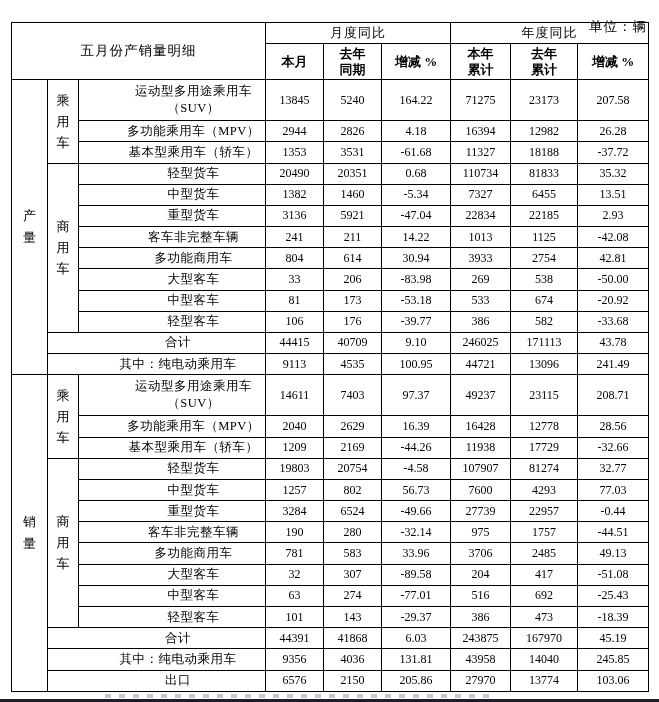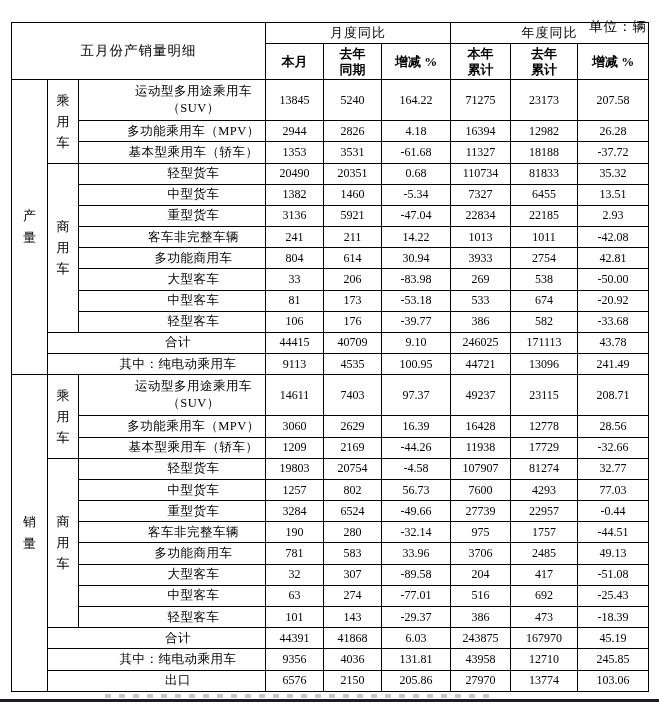--- a/index.html
+++ b/index.html
@@ -159,21 +159,21 @@
     <td class="num">22834</td>
     <td class="num">22185</td>
     <td class="num">2.93</td>
   </tr>
   <tr>
     <td class="lbl">客车非完整车辆</td>
     <td class="num">241</td>
     <td class="num">211</td>
     <td class="num">14.22</td>
     <td class="num">1013</td>
-    <td class="num">1011</td>
+    <td class="num">1125</td>
     <td class="num">-42.08</td>
   </tr>
   <tr>
     <td class="lbl">多功能商用车</td>
     <td class="num">804</td>
     <td class="num">614</td>
     <td class="num">30.94</td>
     <td class="num">3933</td>
     <td class="num">2754</td>
     <td class="num">42.81</td>
@@ -233,21 +233,21 @@
     <td class="lbl">运动型多用途乘用车（SUV）</td>
     <td class="num">14611</td>
     <td class="num">7403</td>
     <td class="num">97.37</td>
     <td class="num">49237</td>
     <td class="num">23115</td>
     <td class="num">208.71</td>
   </tr>
   <tr>
     <td class="lbl">多功能乘用车（MPV）</td>
-    <td class="num">3060</td>
+    <td class="num">2040</td>
     <td class="num">2629</td>
     <td class="num">16.39</td>
     <td class="num">16428</td>
     <td class="num">12778</td>
     <td class="num">28.56</td>
   </tr>
   <tr>
     <td class="lbl">基本型乘用车（轿车）</td>
     <td class="num">1209</td>
     <td class="num">2169</td>
@@ -339,21 +339,21 @@
     <td class="num">243875</td>
     <td class="num">167970</td>
     <td class="num">45.19</td>
   </tr>
   <tr>
     <td class="lbl" colspan="2">其中：纯电动乘用车</td>
     <td class="num">9356</td>
     <td class="num">4036</td>
     <td class="num">131.81</td>
     <td class="num">43958</td>
-    <td class="num">12710</td>
+    <td class="num">14040</td>
     <td class="num">245.85</td>
   </tr>
   <tr>
     <td class="lbl" colspan="2">出口</td>
     <td class="num">6576</td>
     <td class="num">2150</td>
     <td class="num">205.86</td>
     <td class="num">27970</td>
     <td class="num">13774</td>
     <td class="num">103.06</td>

